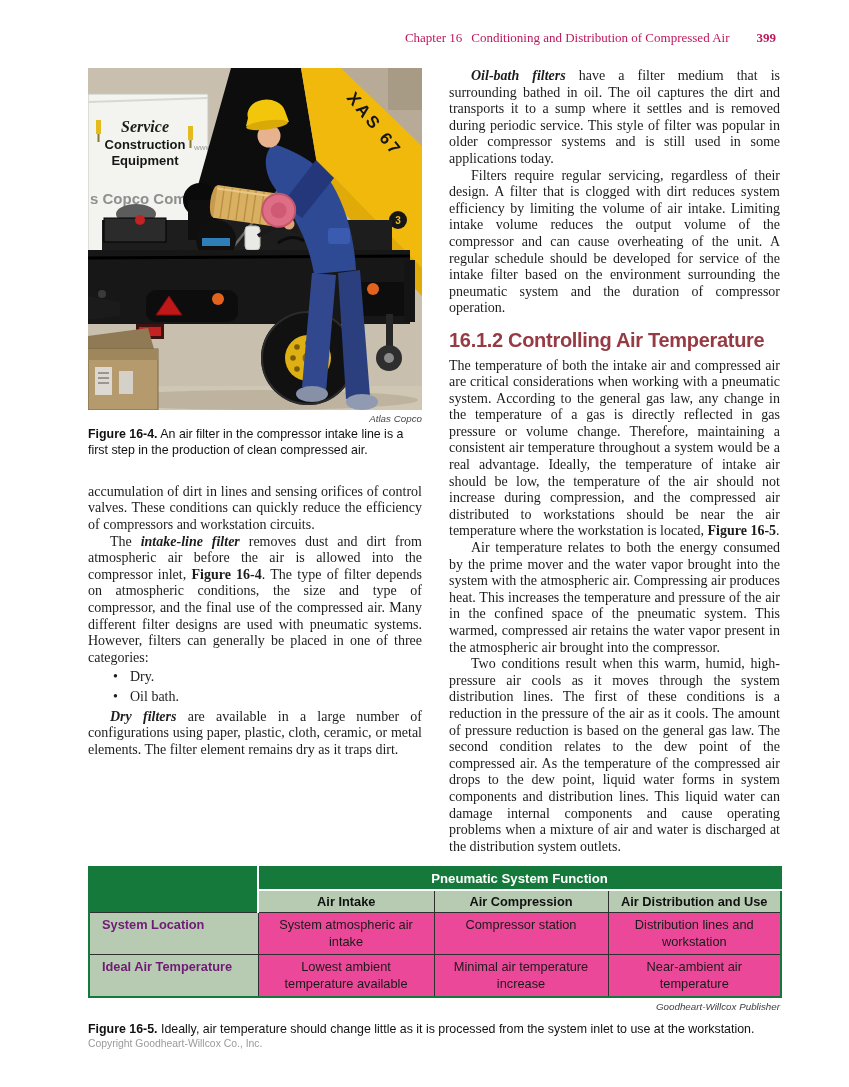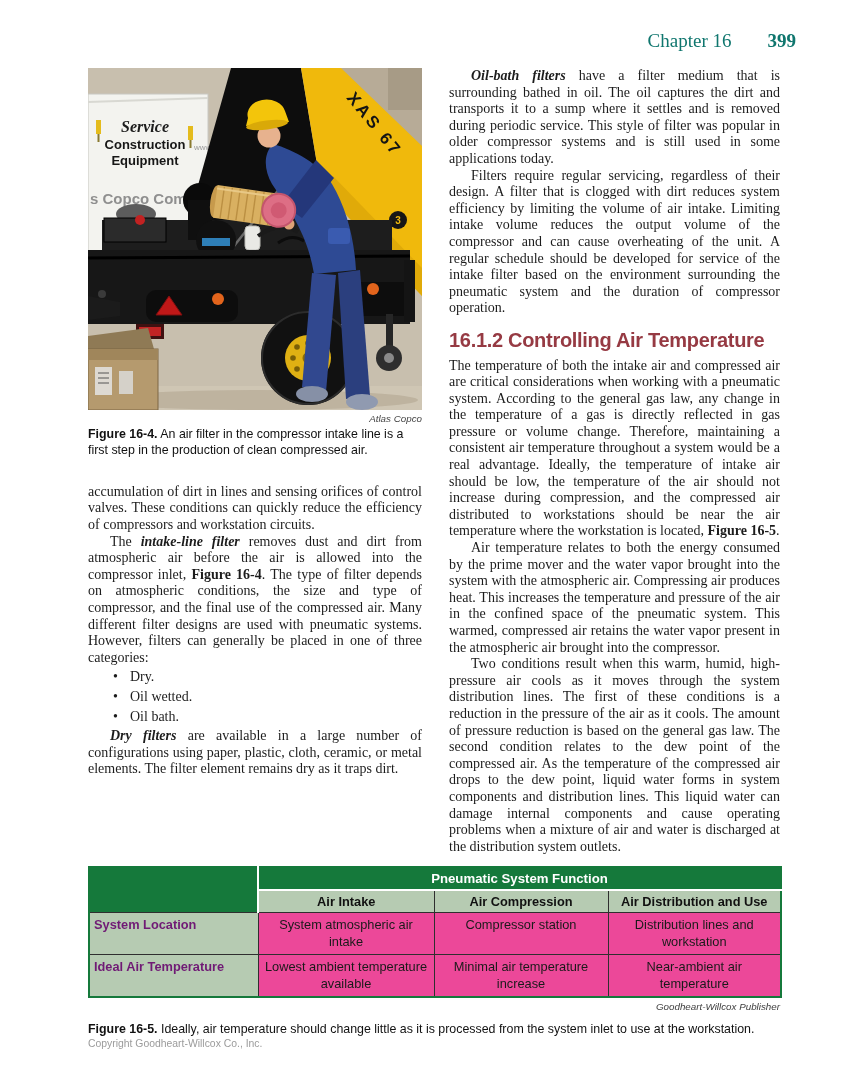--- a/index.html
+++ b/index.html
@@ -1,23 +1,23 @@
 <!DOCTYPE html>
 <html lang="en"><head>
 <meta charset="utf-8">
 <style>
   * { margin:0; padding:0; box-sizing:border-box; }
   html,body { background:#ffffff; }
   .page { position:relative; width:849px; height:1087px; background:#fff; overflow:hidden;
           font-family:"Liberation Serif", serif; color:#1a1a1a; }
 
   
-  .runhead { position:absolute; top:30px; left:104px; width:692px;
+  .runhead { position:absolute; top:30px; left:84px; width:692px;
              display:flex; justify-content:flex-end; align-items:baseline;
-             font-size:19px; color:#0f766e; }
+             font-size:13px; color:#be185d; }
   .runhead .chap { margin-right:9px; }
   .runhead .pagenum { font-weight:bold; margin-left:27px; }
 
   
   .columns { position:absolute; top:68px; left:88px; width:692px; display:flex; gap:27px; }
   .col-left  { width:334px; }
   .col-right { width:331px; }
 
   .photo-wrap { width:377px; height:342px; }
   .photo-wrap svg { display:block; }
@@ -40,21 +40,21 @@
 
   .section-heading { font-family:"Liberation Sans", sans-serif; font-weight:bold;
                      font-size:20px; letter-spacing:-0.3px; color:#963a43;
                      margin:15px 0 9px; text-align:left; text-indent:0; }
 
   
   .table-block { position:absolute; top:866px; left:88px; width:692px; }
   table.ptable { width:692px; border-collapse:collapse; table-layout:fixed;
                  font-family:"Liberation Sans", sans-serif; font-size:12.8px; }
   table.ptable { border:2px solid #15793b; }
-  .ptable th, .ptable td { border:1px solid #2f2f2f; padding:3px 4px; }
+  .ptable th, .ptable td { border:1px solid #2f2f2f; padding:3px 12px; }
   .ptable .corner { background:#15793b; border-right:2px solid #fff; border-bottom:1px solid #2f2f2f; }
   .ptable .title-cell { background:#15793b; color:#fff; font-weight:bold; text-align:center;
                         border-bottom:2px solid #fff; height:23px; font-size:13.2px; }
   .ptable .subhead th { background:#b6cbb2; color:#111; font-weight:bold; text-align:center; height:22px; }
   .ptable .rowlabel { background:#b6cbb2; color:#701a75; font-weight:bold; text-align:left;
                       vertical-align:top; padding-top:4px; }
   .ptable td { background:#ec4899; vertical-align:top; line-height:1.32; height:36px; padding-top:4px;text-align:center; }
   .table-credit { text-align:right; font:italic 9.8px "Liberation Sans", sans-serif;
                   color:#3d3d3d; margin-top:3px; }
   .caption-165 { margin-top:9px; font-family:"Liberation Sans", sans-serif;
@@ -64,20 +64,21 @@
   .copyright { position:absolute; top:1038px; left:88px;
                font:10.4px "Liberation Sans", sans-serif; color:#9b9b9b; }
 </style>
 </head>
 <body>
 
 <div class="page">
 
   <div class="runhead">
     <span class="chap">Chapter 16</span>
+    <span class="title">Conditioning and Distribution of Compressed Air</span>
     <span class="pagenum">399</span>
   </div>
 
   <div class="columns">
 
     <div class="col-left">
 
       <div class="photo-wrap">
         <svg width="334" height="342" viewBox="0 0 334 342">
 
@@ -217,21 +218,20 @@
       <div class="fig-credit">Atlas Copco</div>
       <div class="fig-caption">
         <span class="cap-label">Figure 16-4.</span><span> An air filter in the compressor intake line is a first step in the production of clean compressed air.</span>
       </div>
 
       <div class="bodytext">
         <p class="noindent">accumulation of dirt in lines and sensing orifices of control valves. These conditions can quickly reduce the efficiency of compressors and workstation circuits.</p>
         <p><span>The </span><span class="term">intake-line filter</span><span> removes dust and dirt from atmospheric air before the air is allowed into the compressor inlet, </span><span class="figref">Figure 16-4</span><span>. The type of filter depends on atmospheric conditions, the size and type of compressor, and the final use of the compressed air. Many different filter designs are used with pneumatic systems. However, filters can generally be placed in one of three categories:</span></p>
         <ul class="bullets">
           <li><span>Dry.</span></li>
-          <li><span>Oil wetted.</span></li>
           <li><span>Oil bath.</span></li>
         </ul>
         <p><span class="term">Dry filters</span><span> are available in a large number of configurations using paper, plastic, cloth, ceramic, or metal elements. The filter element remains dry as it traps dirt.</span></p>
       </div>
     </div>
 
     <div class="col-right">
       <div class="bodytext" style="margin-top:0;">
         <p><span class="term">Oil-bath filters</span><span> have a filter medium that is surrounding bathed in oil. The oil captures the dirt and transports it to a sump where it settles and is removed during periodic service. This style of filter was popular in older compressor systems and is still used in some applications today.</span></p>
         <p>Filters require regular servicing, regardless of their design. A filter that is clogged with dirt reduces system efficiency by limiting the volume of air intake. Limiting intake volume reduces the output volume of the compressor and can cause overheating of the unit. A regular schedule should be developed for service of the intake filter based on the environment surrounding the pneumatic system and the duration of compressor operation.</p>

